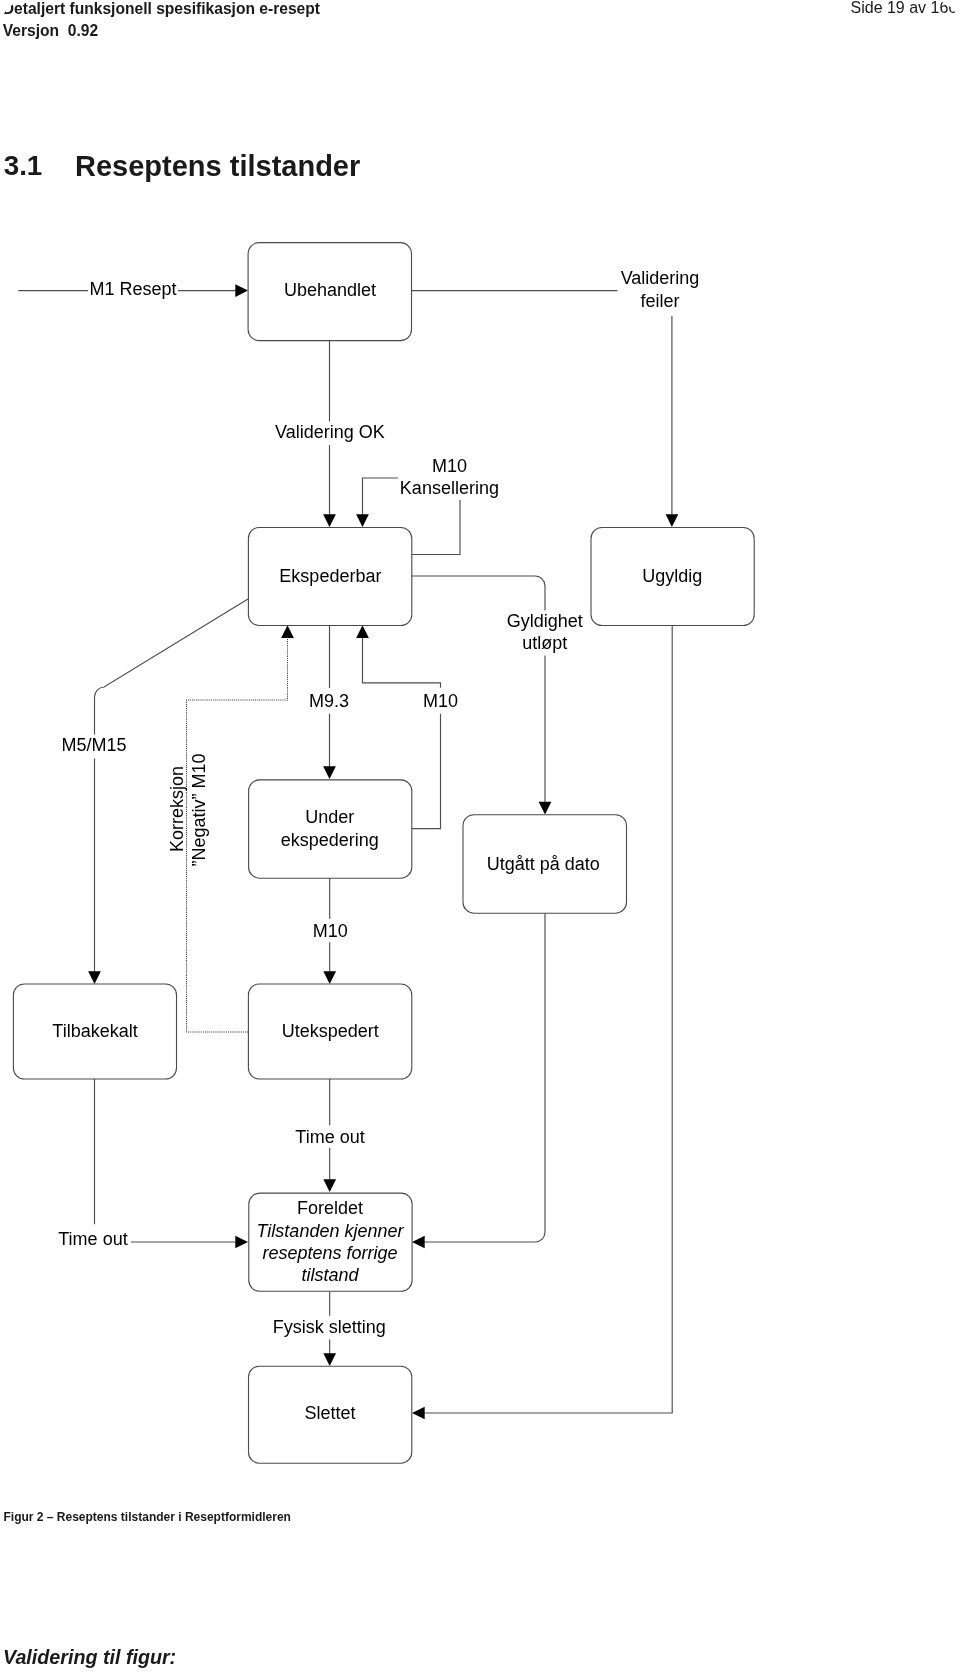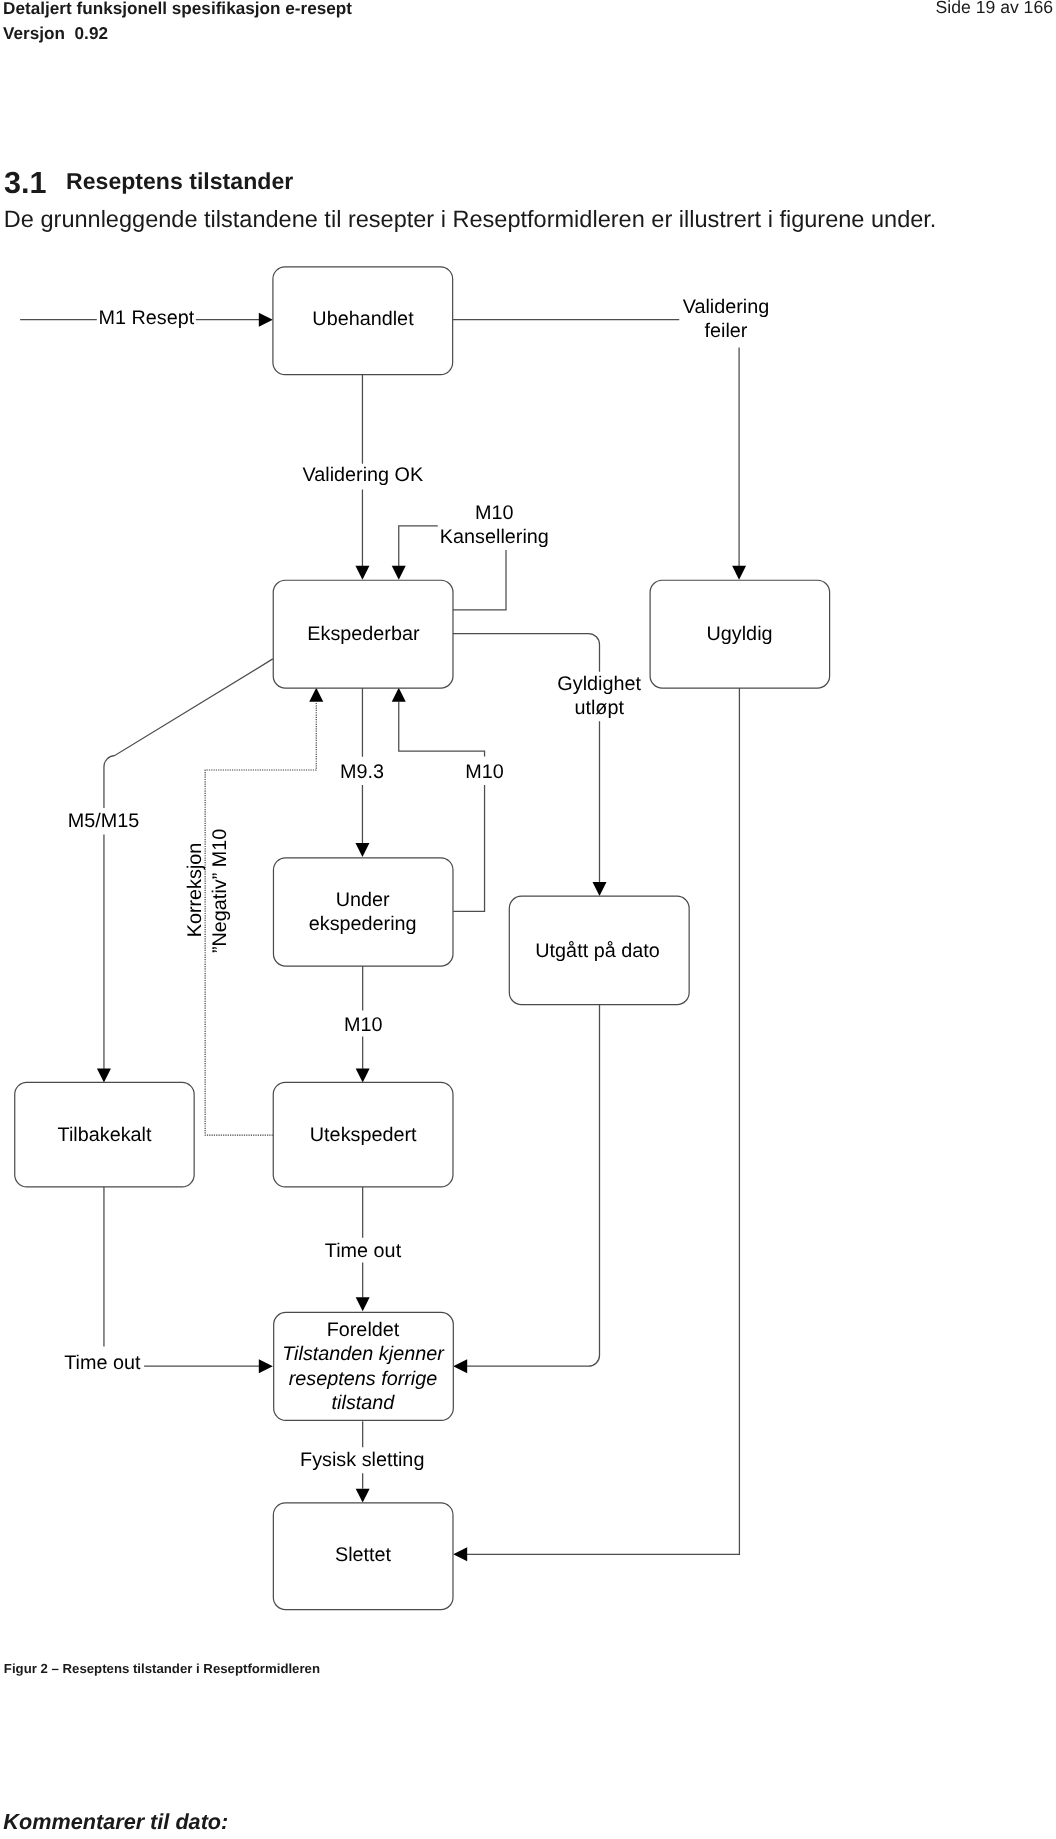--- a/index.html
+++ b/index.html
@@ -1,42 +1,41 @@
 <!DOCTYPE html>
 <html><head>
 <meta charset="utf-8">
 <style>
   html,body{margin:0;padding:0;}
   body{width:960px;height:1672px;background:#ffffff;
        font-family:"Liberation Sans",sans-serif;color:#1a1a1a;
        -webkit-font-smoothing:antialiased;}
-  .page{position:relative;width:960px;height:1672px;overflow:hidden;transform:translateZ(0);}
+  .page{position:relative;width:960px;height:1672px;overflow:hidden;transform:translateZ(0);border-radius:28px;}
   #hdr-left{position:absolute;left:2.8px;top:-2.5px;font-size:15.6px;font-weight:bold;line-height:22.3px;white-space:normal;}
   #hdr-right{position:absolute;left:850.5px;top:-2.7px;font-size:16px;line-height:22.2px;}
   #sec-num{position:absolute;left:3.7px;top:150.5px;font-size:27.8px;font-weight:bold;line-height:30px;}
-  #sec-title{position:absolute;left:60px;top:150.5px;font-size:21px;font-weight:bold;line-height:30px;text-align:right;}
+  #sec-title{position:absolute;left:75px;top:150.5px;font-size:29px;font-weight:bold;line-height:30px;text-align:right;}
   #intro{position:absolute;left:3.5px;top:185.5px;font-size:21.4px;line-height:26px;}
   #figcap{position:absolute;left:3.5px;top:1505px;font-size:12px;font-weight:bold;line-height:24px;}
   #komm{position:absolute;left:3px;top:1643.5px;font-size:19.7px;font-weight:bold;font-style:italic;line-height:26px;}
   svg#diagram{position:absolute;left:0;top:230px;}
 </style>
 </head>
 <body>
 
 <div class="page">
   <div id="hdr-left">
     <div style="white-space:pre">Detaljert funksjonell spesifikasjon e-resept</div>
     <div style="white-space:pre">Versjon  0.92</div>
   </div>
   <div id="hdr-right">Side 19 av 166</div>
   <div id="sec-num">3.1</div>
   <div id="sec-title">Reseptens tilstander</div>
-  <div id="intro">De grunnleggende tilstandene til resepter i Reseptformidleren er illustrert i figurene under.</div>
   <div id="figcap">Figur 2 – Reseptens tilstander i Reseptformidleren</div>
-  <div id="komm">Kommentarer til dato:</div>
+  <div id="komm">Validering til figur:</div>
   <svg id="diagram" width="960" height="1280" viewBox="0 230 960 1280">
     <g id="edges" fill="none" stroke="#4d4d4d" stroke-width="1.15">
         <g>
           <path d="M 18.3,290.6 H 88 M 178,290.6 H 235.5"></path>
           <path d="M 235.3,284.25 L 235.3,296.95000000000005 L 248,290.6 z" fill="#000" stroke="none"></path>
         </g>
         <g>
           <path d="M 411,290.6 H 617.5"></path>
         </g>
         <g>

